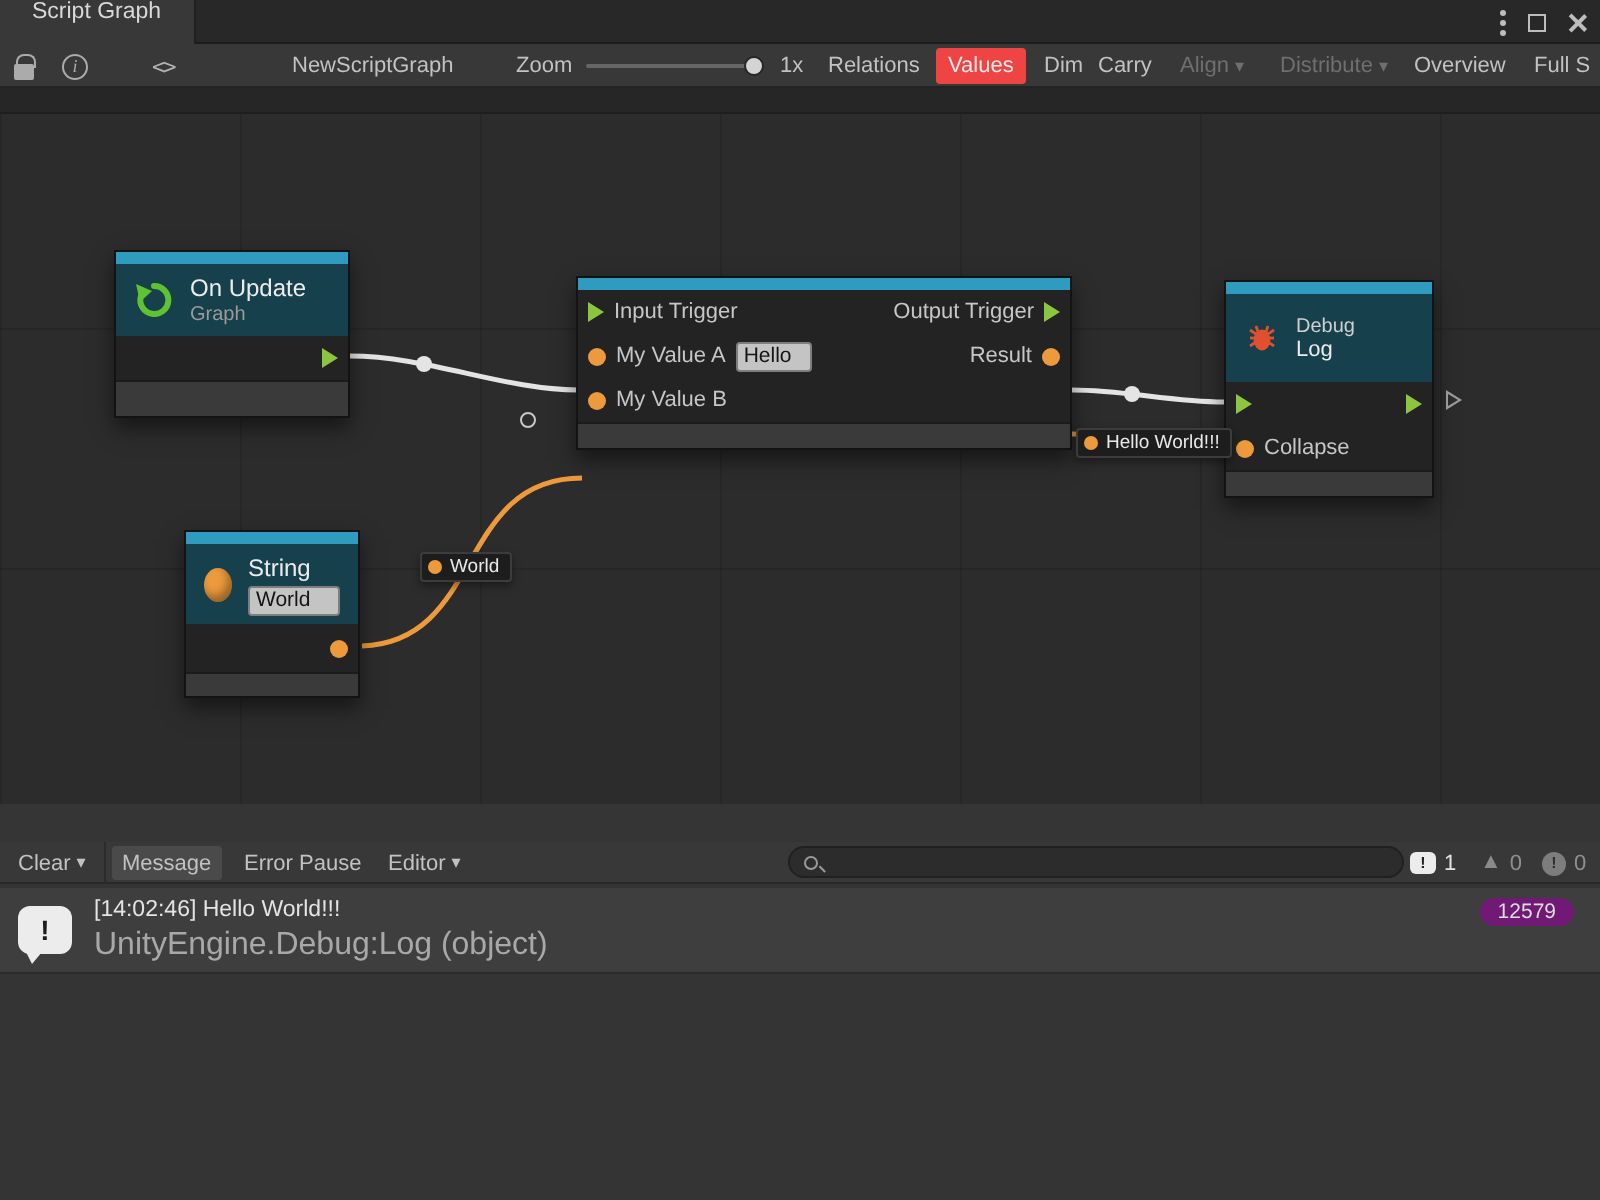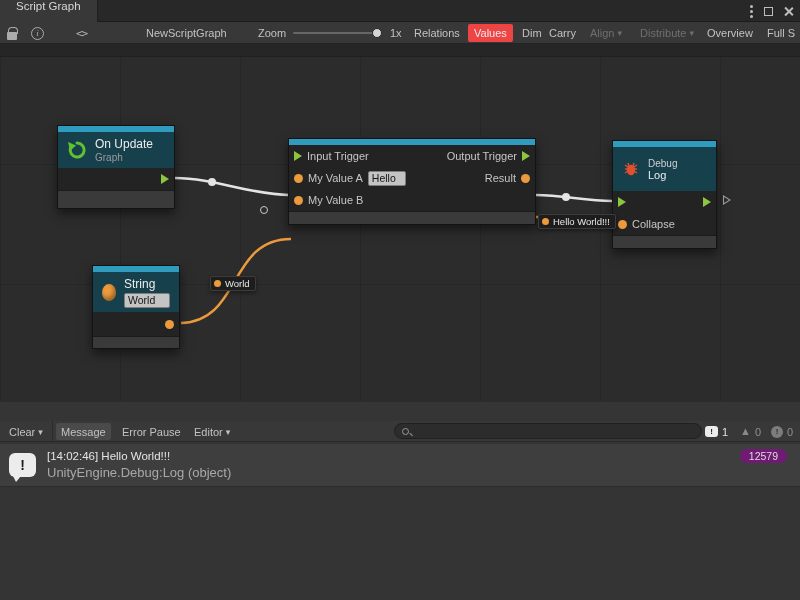--- a/index.html
+++ b/index.html
@@ -74,21 +74,21 @@
 .count{gap:4px;font-size:11px;color:#e2e2e2}
 .count.dim{color:#8f8f8f}
 .bubble{background:#ececec;color:#222;border-radius:3px;width:13px;height:11px;display:flex;align-items:center;justify-content:center;font-size:8px;font-weight:bold}
 .warn-tri{color:#8a8a8a;font-size:11px;line-height:1}
 .errdot{width:12px;height:12px;border-radius:50%;background:#7d7d7d;color:#2e2e2e;font-size:8px;font-weight:bold;display:flex;align-items:center;justify-content:center}
 #console-list{position:absolute;top:40px;left:0;width:800px;height:158px;background:#343434}
 .log-entry{position:absolute;left:0;top:2px;width:800px;height:43px;background:#3e3e3e;border-bottom:1px solid #2b2b2b;display:flex;align-items:center}
 .log-icon{width:27px;height:24px;margin:0 11px 0 9px;background:#ececec;border-radius:6px;color:#1d1d1d;font-weight:bold;display:flex;align-items:center;justify-content:center;font-size:14px;position:relative;flex:none}
 .log-icon::after{content:"";position:absolute;left:4px;bottom:-5px;border-left:3px solid transparent;border-right:5px solid transparent;border-top:6px solid #ececec}
 .log-l1{font-size:11.5px;color:#e4e4e4}
-.log-l2{font-size:13px;color:#a8a8a8;margin-top:3px}
+.log-l2{font-size:16px;color:#a8a8a8;margin-top:3px}
 .count-pill{margin-left:auto;margin-right:13px;background:#701a75;border-radius:8px;padding:1px 9px;font-size:10.5px;color:#dcdcdc;align-self:flex-start;margin-top:5px}
 </style>
 </head>
 <body>
 
 <div id="stage">
 
   <div id="titlebar">
     <div id="graph-tab">
       <span>Script Graph</span>

